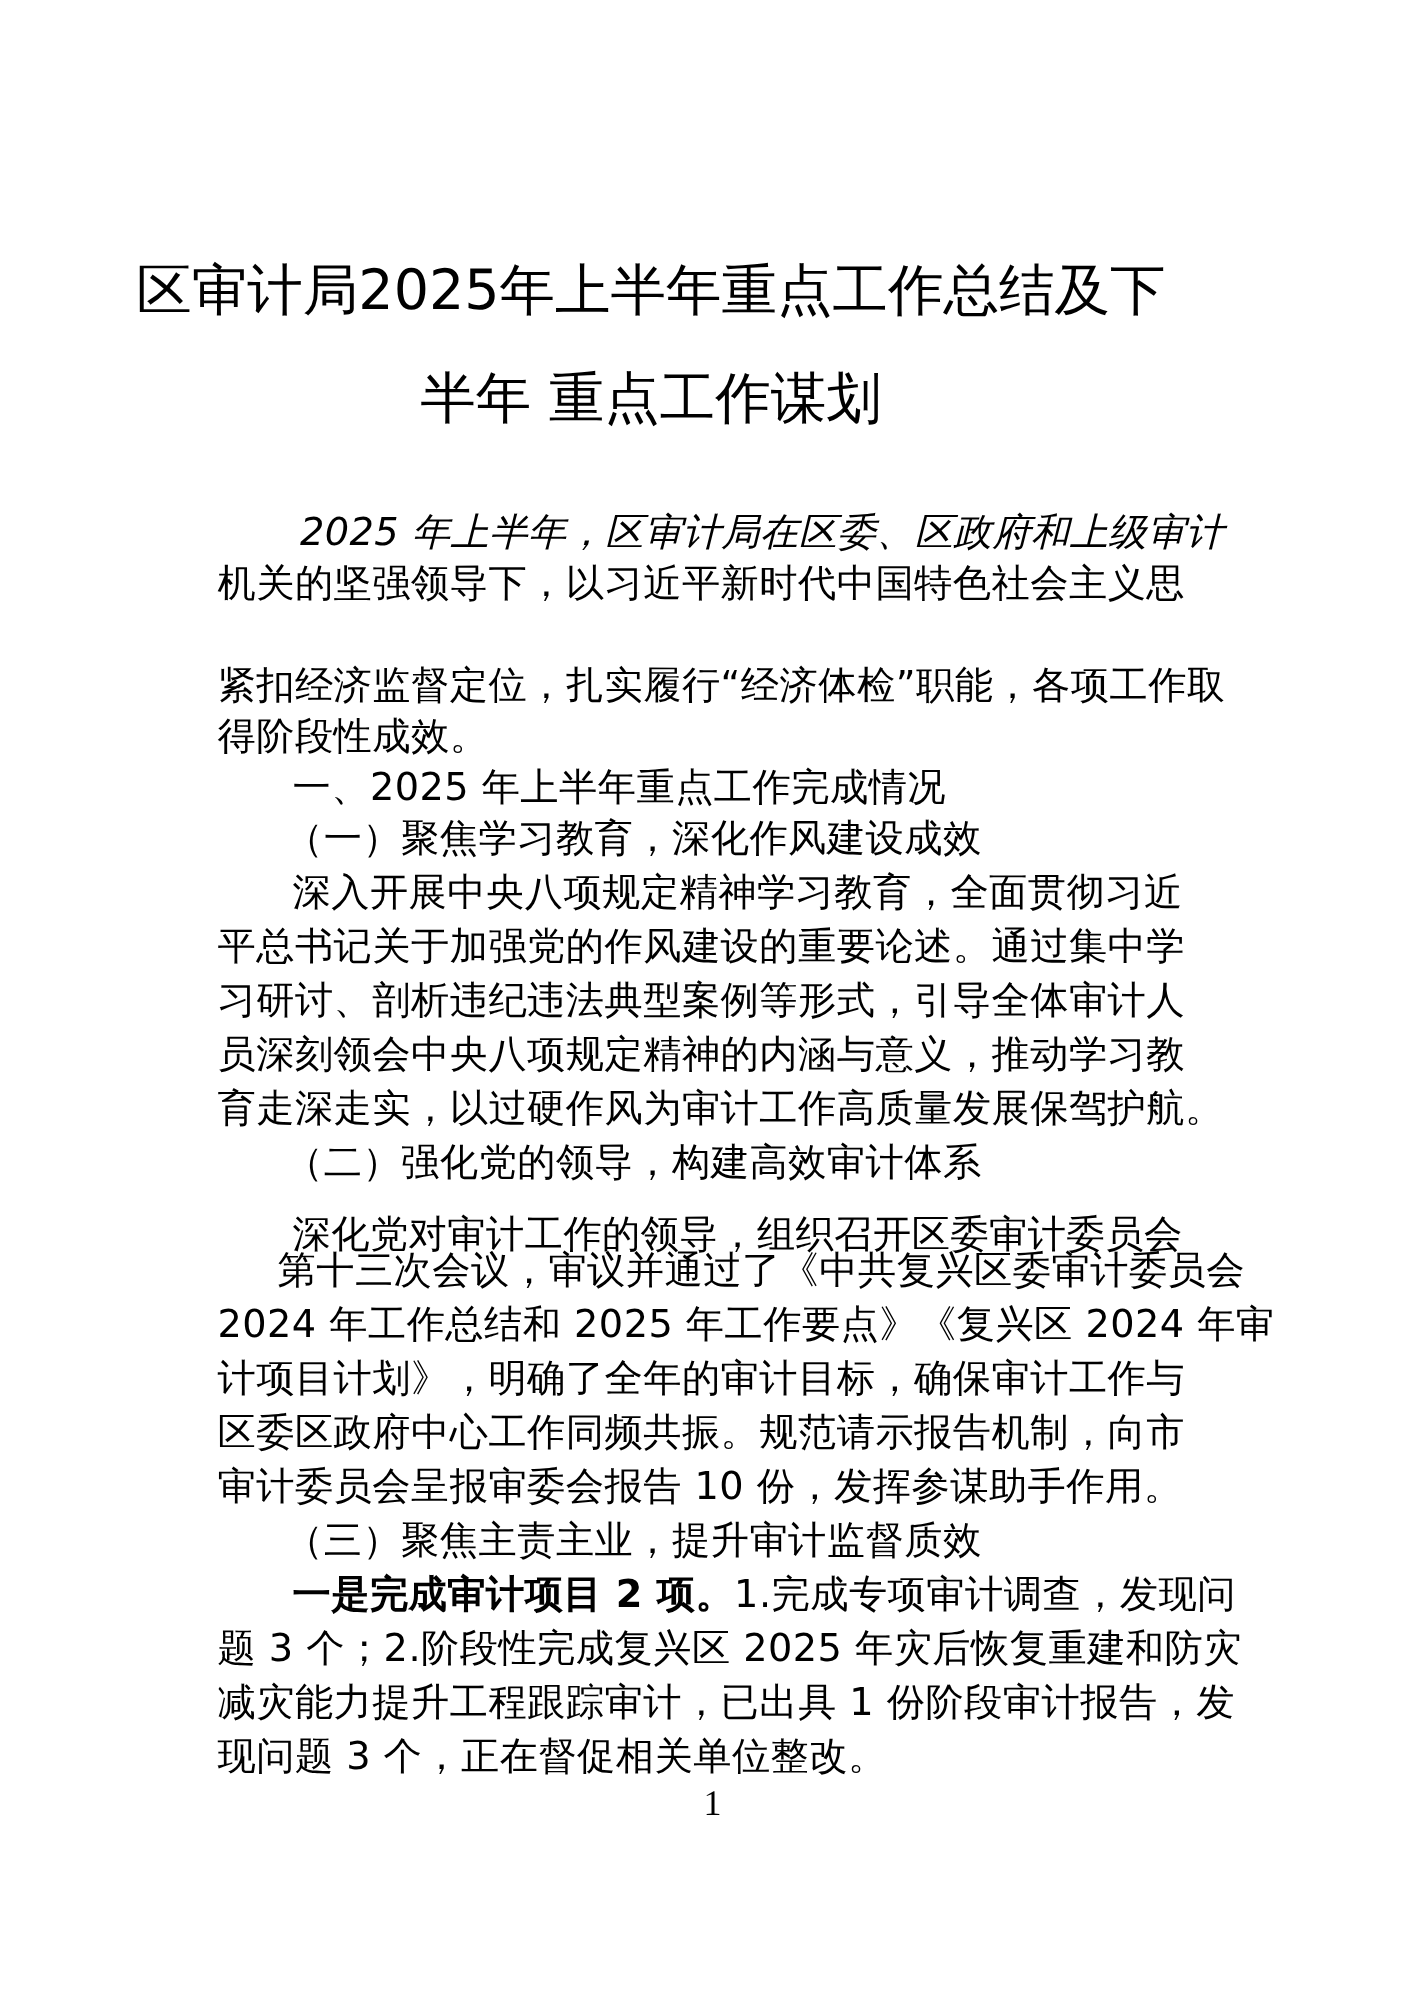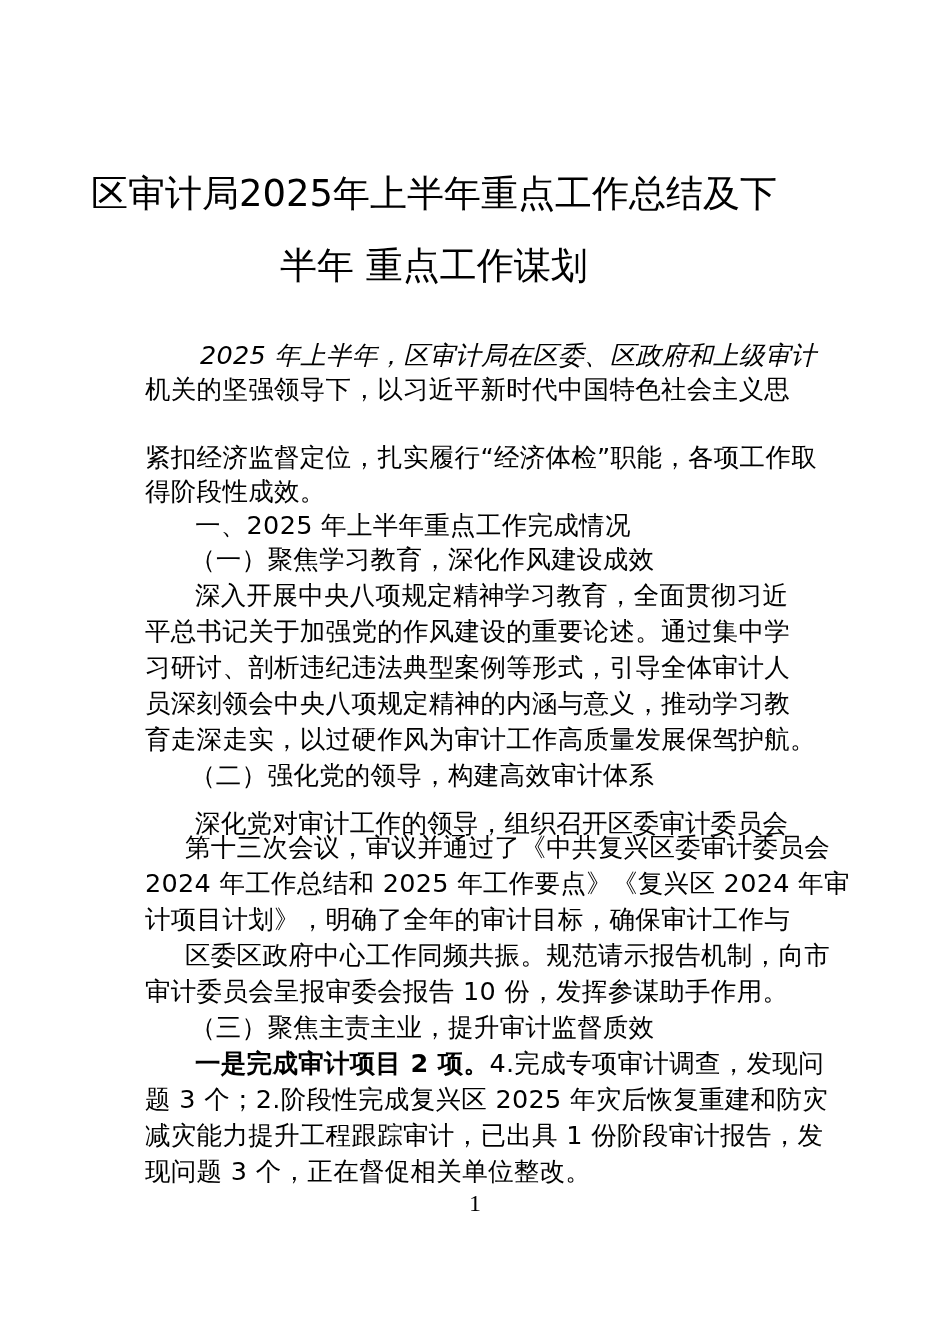--- a/index.html
+++ b/index.html
@@ -73,25 +73,25 @@
   <div class="body-line" style="top:614px;">平总书记关于加强党的作风建设的重要论述。通过集中学</div>
   <div class="body-line" style="top:650px;">习研讨、剖析违纪违法典型案例等形式，引导全体审计人</div>
   <div class="body-line" style="top:686px;">员深刻领会中央八项规定精神的内涵与意义，推动学习教</div>
   <div class="body-line" style="top:722px;">育走深走实，以过硬作风为审计工作高质量发展保驾护航。</div>
 
   <div class="body-line" style="top:758px; left:190px;">（二）强化党的领导，构建高效审计体系</div>
   <div class="body-line" style="top:794px; left:195px;margin-top:12px;">深化党对审计工作的领导，组织召开区委审计委员会</div>
   <div class="body-line" style="top:830px;margin-left:40px;">第十三次会议，审议并通过了《中共复兴区委审计委员会</div>
   <div class="body-line" style="top:866px;">2024 年工作总结和 2025 年工作要点》《复兴区 2024 年审</div>
   <div class="body-line" style="top:902px;">计项目计划》，明确了全年的审计目标，确保审计工作与</div>
-  <div class="body-line" style="top:938px;margin-left:40px;">区委区政府中心工作同频共振。规范请示报告机制，向市</div>
+  <div class="body-line" style="top:938px;">区委区政府中心工作同频共振。规范请示报告机制，向市</div>
   <div class="body-line" style="top:974px;">审计委员会呈报审委会报告 10 份，发挥参谋助手作用。</div>
 
   <div class="body-line" style="top:1010px; left:190px;">（三）聚焦主责主业，提升审计监督质效</div>
   <div class="body-line" style="top:1046px; left:195px;">
-    <span class="bold">一是完成审计项目 2 项。</span><span>4.完成专项审计调查，发现问</span>
+    <span class="bold">一是完成审计项目 2 项。</span><span>1.完成专项审计调查，发现问</span>
   </div>
   <div class="body-line" style="top:1082px;text-align:center;">题 3 个；2.阶段性完成复兴区 2025 年灾后恢复重建和防灾</div>
   <div class="body-line" style="top:1118px;">减灾能力提升工程跟踪审计，已出具 1 份阶段审计报告，发</div>
   <div class="body-line" style="top:1154px;">现问题 3 个，正在督促相关单位整改。</div>
 
   <div class="page-number">1</div>
 </div>
 
 </body></html>

